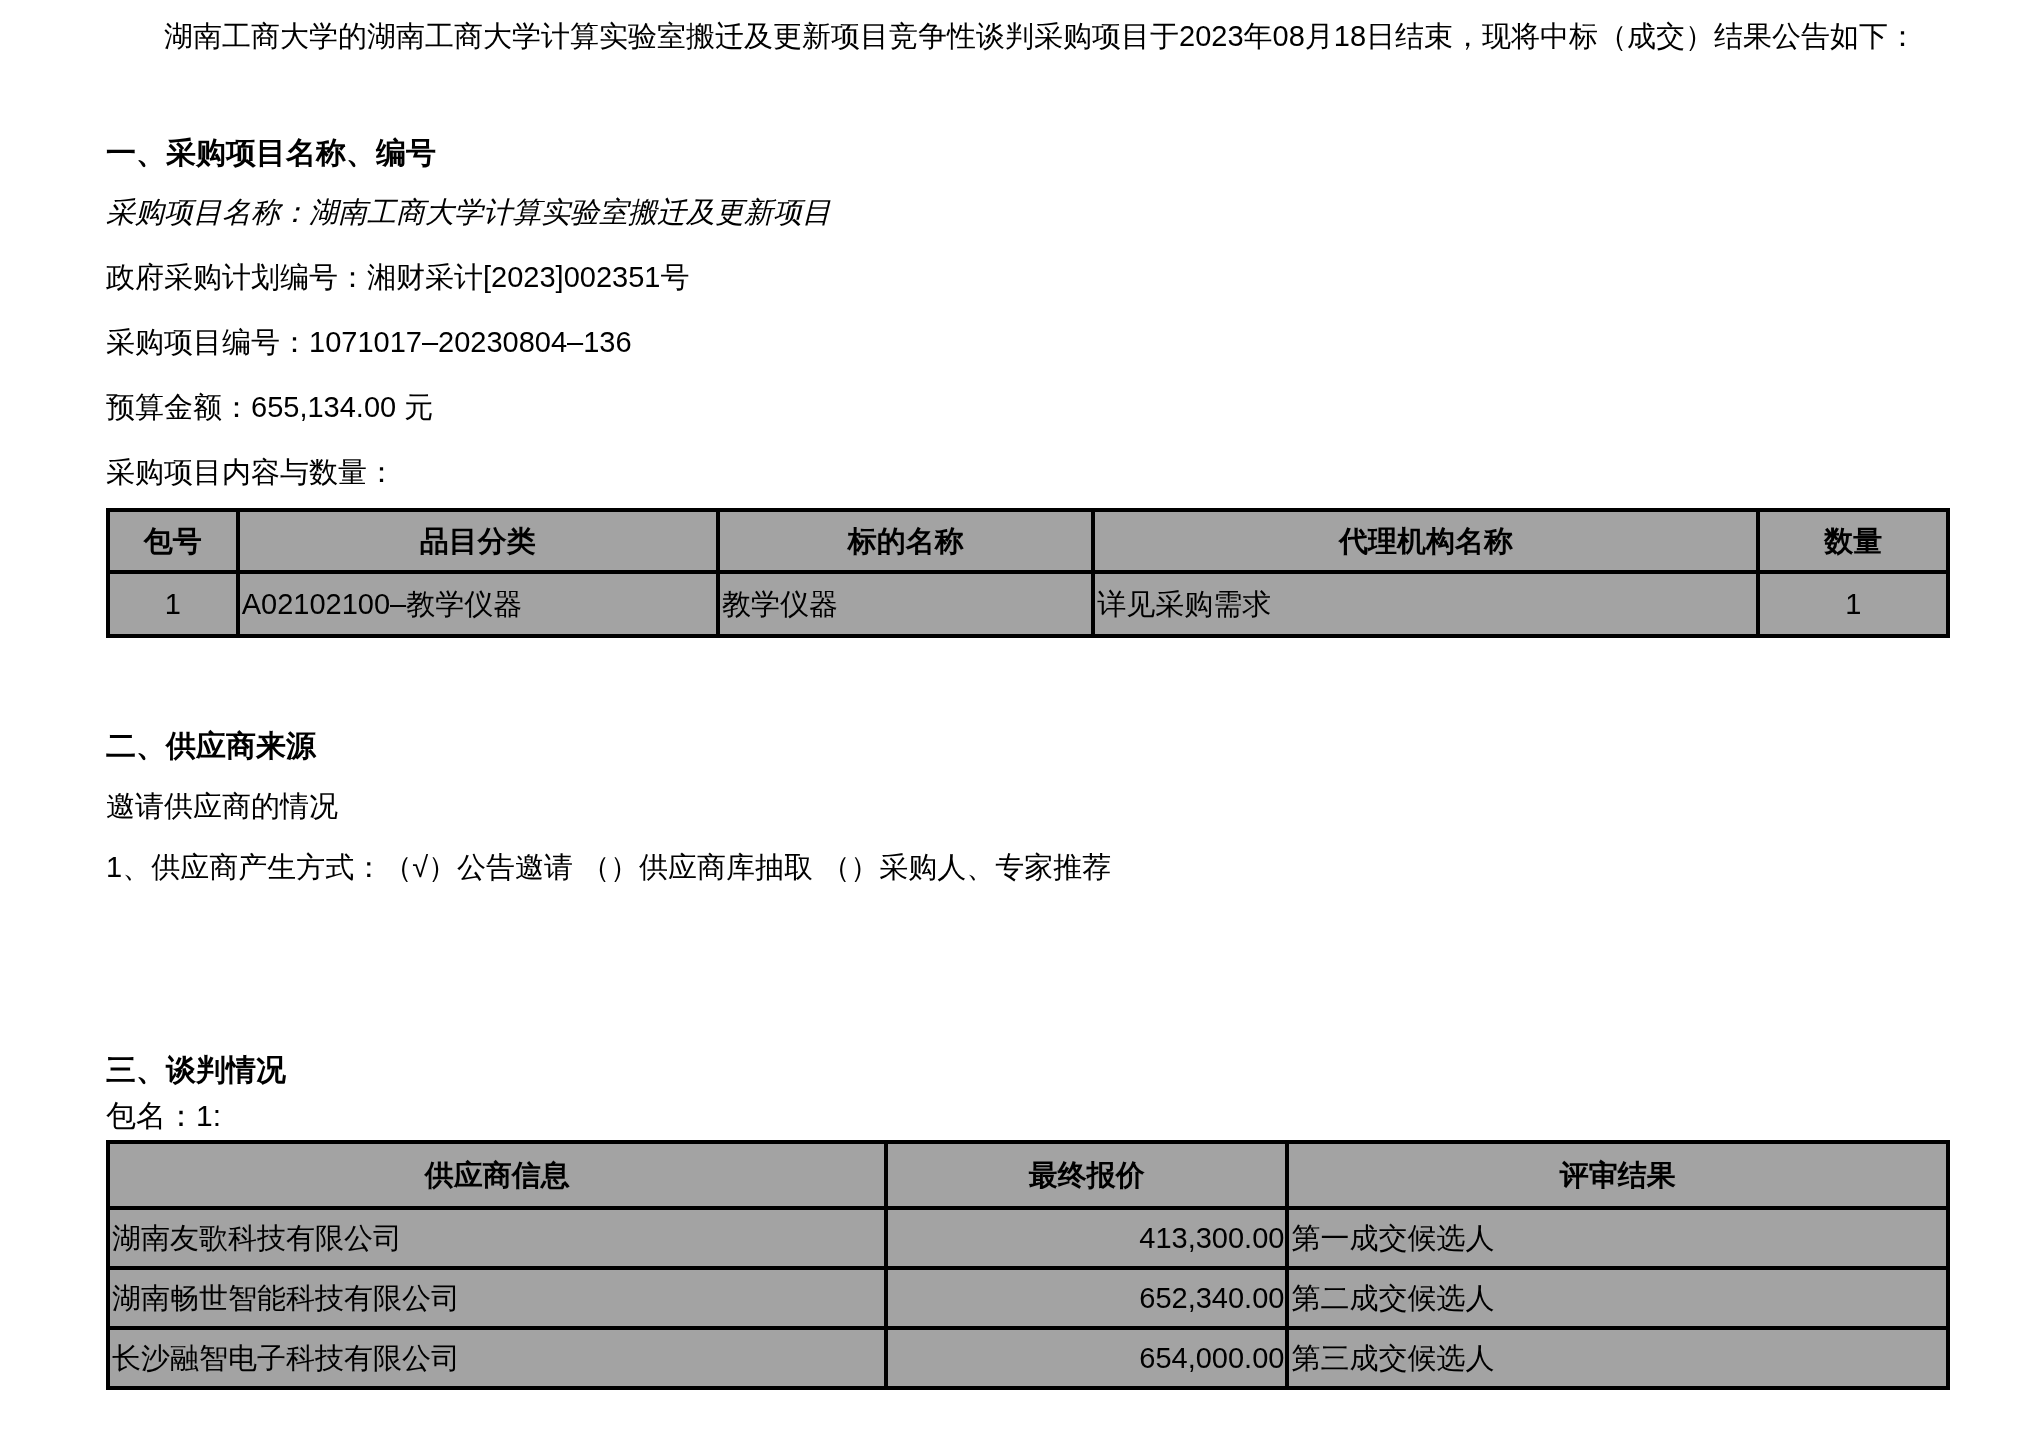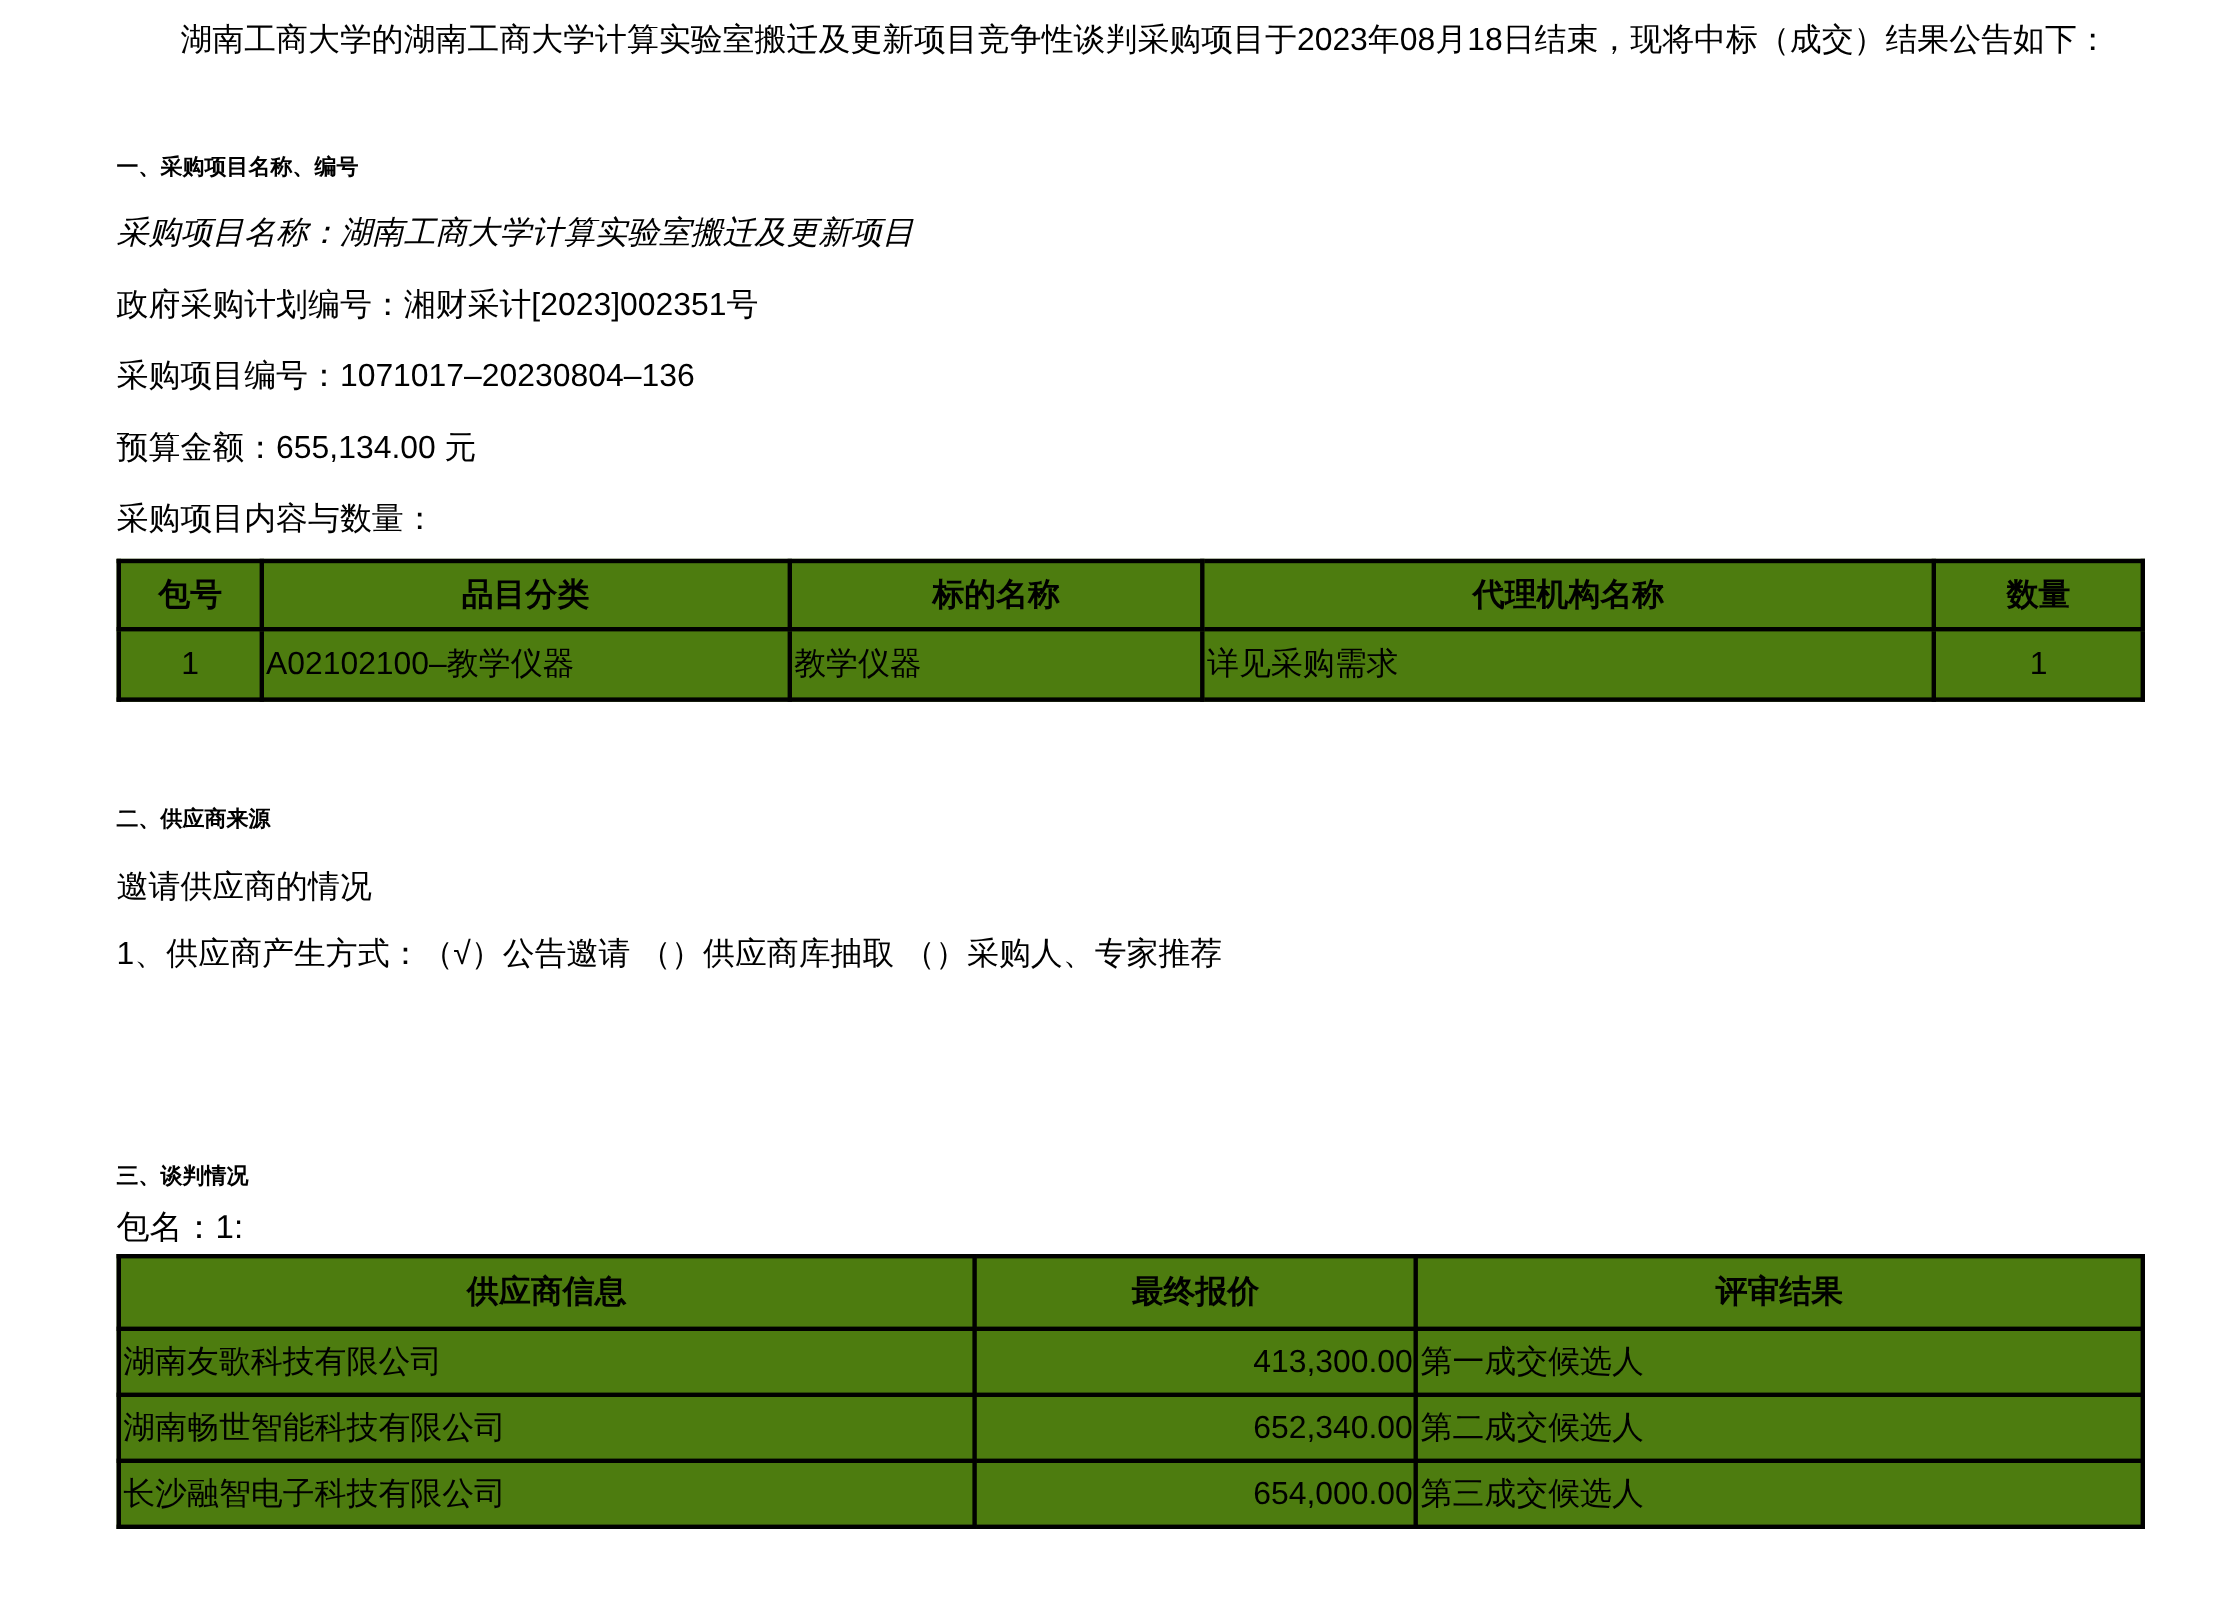--- a/index.html
+++ b/index.html
@@ -20,35 +20,35 @@
     font-size: 29px;
     line-height: 33px;
   }
   p { margin: 0; padding: 0; }
   .intro {
     margin-top: 20px;
     text-indent: 2em;
   }
   .h-section {
     font-weight: bold;
-    font-size: 20px;
+    font-size: 30px;
   }
   .h1 { margin-top: 83px; }
   .field { margin-top: 32px; }
   .field-first { margin-top: 27px; font-style: italic; }
   .h2 { margin-top: 91px; }
   .s2-line { margin-top: 28px; }
   .h3 { margin-top: 169px; }
   .pkg-label { margin-top: 13px; font-size: 30px; }
 
   table {
     border-collapse: collapse;
     table-layout: fixed;
     width: 100%;
-    background: #4d7c0f;
+    background: #a3a3a3;
   }
   .tbl1 { margin-top: 19px; }
   .tbl2 { margin-top: 8px; }
   th, td {
     border: 4px solid #000000;
     font-size: 29px;
     vertical-align: middle;
     overflow: hidden;
     white-space: nowrap;
   }

